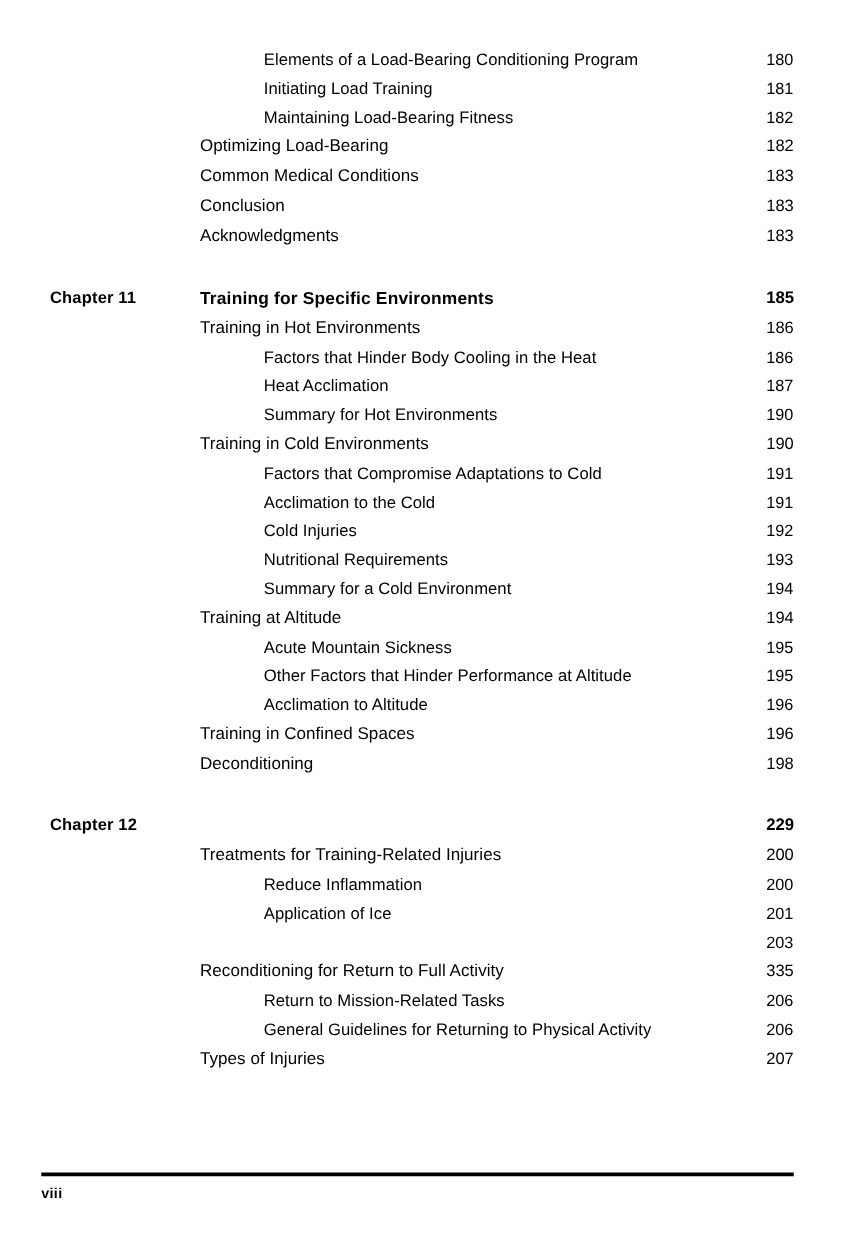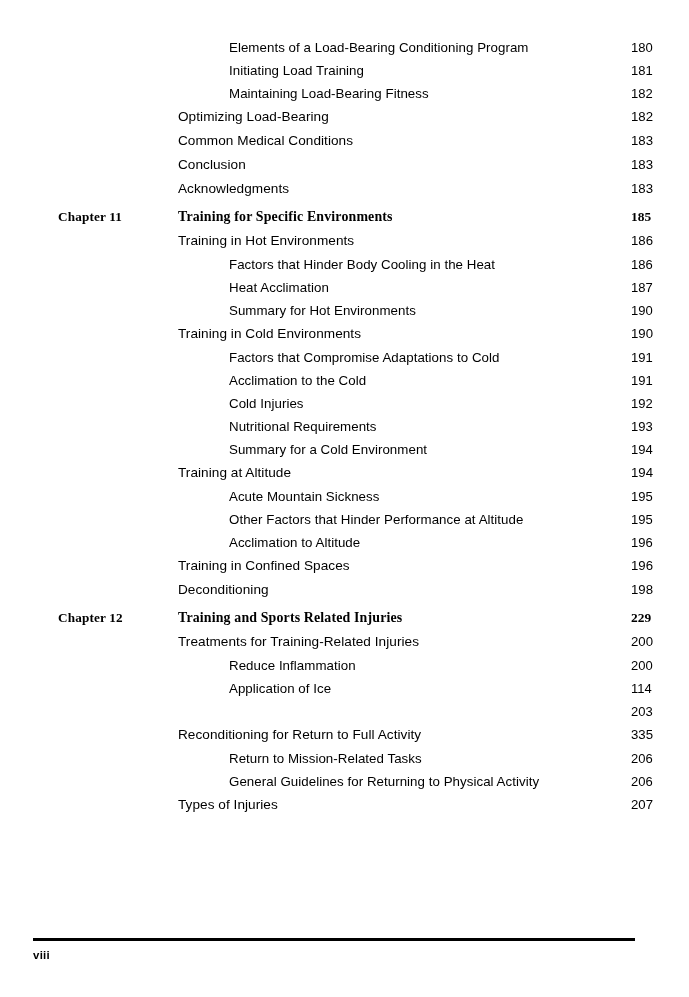--- a/index.html
+++ b/index.html
@@ -19,34 +19,34 @@
   #toc-page {
     position: absolute;
     left: 0;
     top: 0;
     width: 689px;
     height: 997px;
   }
 
   .toc-body {
     position: absolute;
-    left: 18px;
+    left: 0;
     top: 36px;
     width: 606px;
   }
 
   .toc-row {
     position: relative;
     display: block;
     height: 24px;
     line-height: 24px;
     white-space: nowrap;
   }
   .toc-row.lvl2 { height: 23px; line-height: 23px; }
-  .toc-row.chapter { height: 24px; line-height: 24px; margin-top: 4px; font-family: Liberation Serif, serif; }
+  .toc-row.chapter { height: 24px; line-height: 24px; margin-top: 25px; }
 
   .chapter-label {
     position: absolute;
     left: 40px;
     top: 0;
     font-size: 13.2px;
     font-weight: bold;
     letter-spacing: 0.15px;
   }
 
@@ -192,34 +192,33 @@
       <div class="toc-row lvl1">
         <span class="entry-title">Training in Confined Spaces</span>
         <span class="entry-page">196</span>
       </div>
       <div class="toc-row lvl1">
         <span class="entry-title">Deconditioning</span>
         <span class="entry-page">198</span>
       </div>
       <div class="toc-row chapter">
         <span class="chapter-label">Chapter 12</span>
-        <span class="entry-title">Training and Sports Related Injuries</span>
         <span class="entry-page">229</span>
       </div>
       <div class="toc-row lvl1">
         <span class="entry-title">Treatments for Training-Related Injuries</span>
         <span class="entry-page">200</span>
       </div>
       <div class="toc-row lvl2">
         <span class="entry-title">Reduce Inflammation</span>
         <span class="entry-page">200</span>
       </div>
       <div class="toc-row lvl2">
         <span class="entry-title">Application of Ice</span>
-        <span class="entry-page">114</span>
+        <span class="entry-page">201</span>
       </div>
       <div class="toc-row lvl2">
         <span class="entry-page">203</span>
       </div>
       <div class="toc-row lvl1">
         <span class="entry-title">Reconditioning for Return to Full Activity</span>
         <span class="entry-page">335</span>
       </div>
       <div class="toc-row lvl2">
         <span class="entry-title">Return to Mission-Related Tasks</span>

